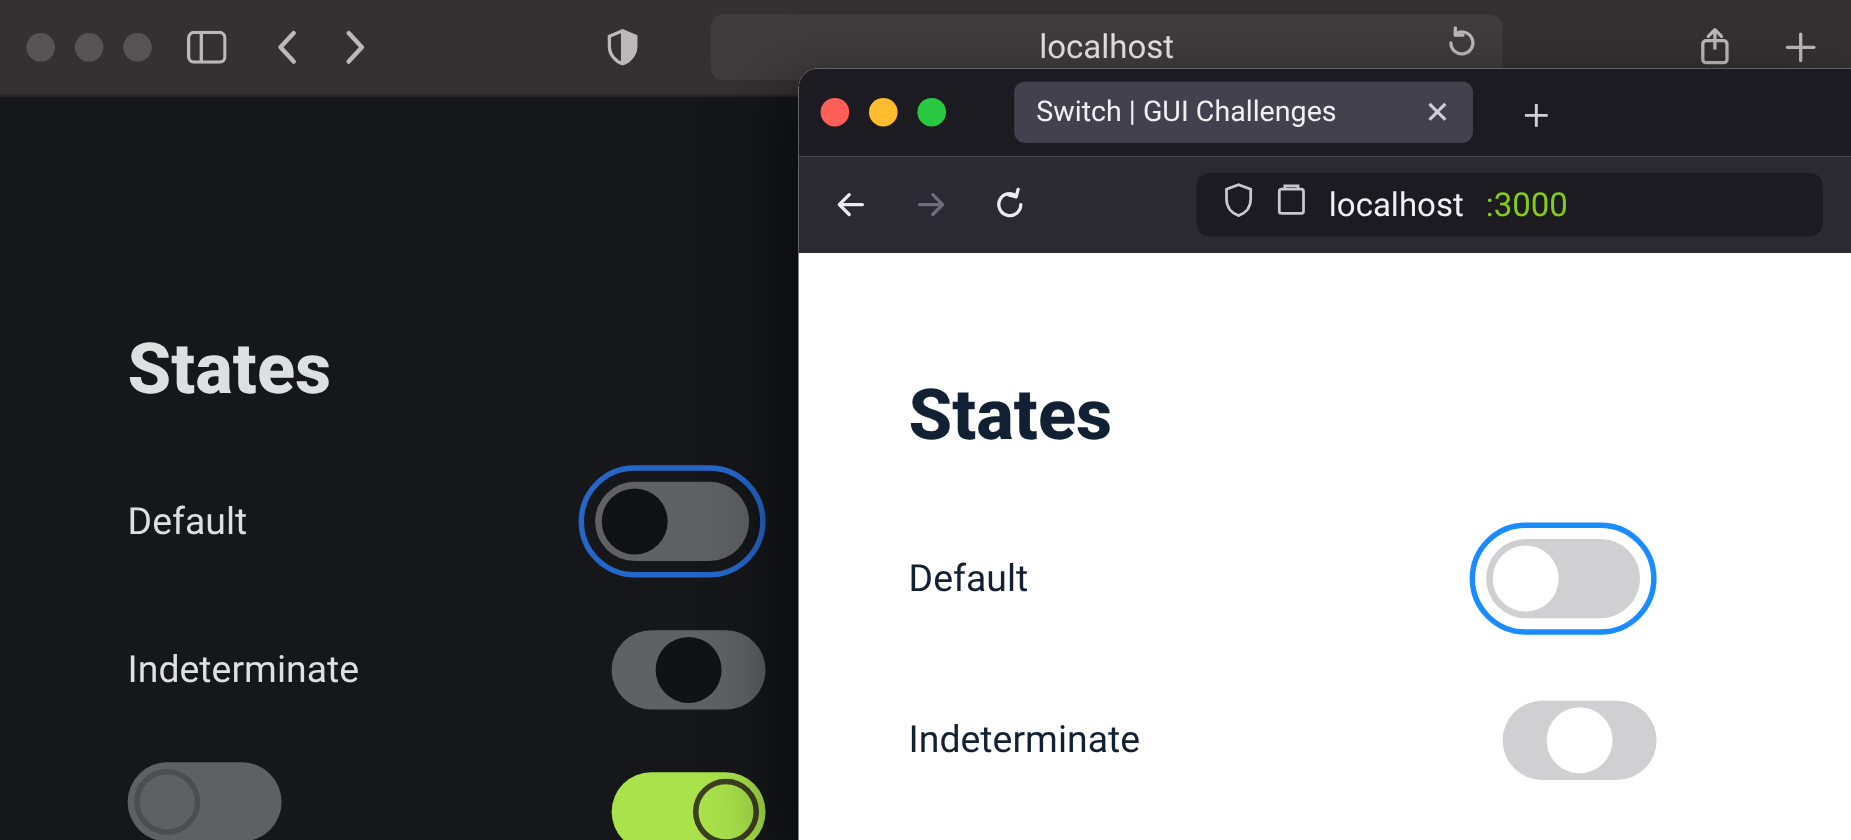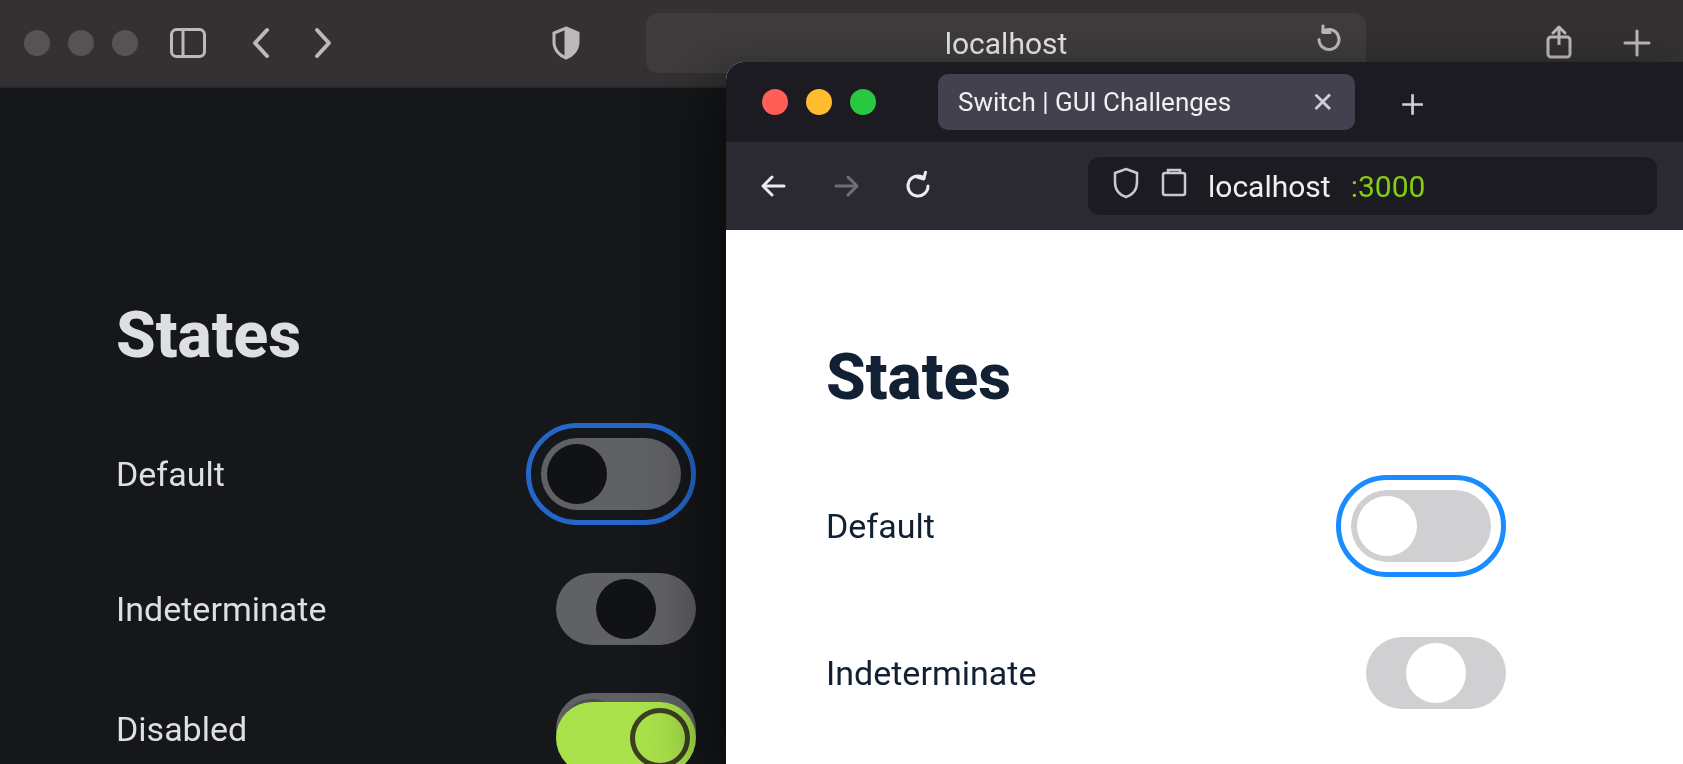--- a/index.html
+++ b/index.html
@@ -52,21 +52,21 @@
   .sw.checked .thumb { left:auto; right:6px; background: transparent; border:5px solid #3c4020; }
   .partial-row { position:absolute; left:116px; bottom:-10px; display:flex; align-items:center; width:580px; justify-content:flex-end; }
   
   
   .firefox {
     position: absolute; left: 726px; top: 62px; right: 0; bottom: 0;
     background: #fff; border-radius: 18px 0 0 0; overflow:hidden;
     box-shadow: -20px 20px 60px rgba(0,0,0,.5);
   }
   .ff-tabbar {
-    height: 80px; background: #1b1b21; display:flex; align-items:center; gap:20px; padding:0 36px;
+    height: 80px; background: #1b1b21; display:flex; align-items:center; gap:20px; padding:0 20px;
   }
   .ff-traffic { display:flex; gap:18px; margin-right: 42px; }
   .ff-tl { width:26px; height:26px; border-radius:50%; }
   .ff-tl.red{background:#ff5f57;} .ff-tl.yellow{background:#febc2e;} .ff-tl.green{background:#28c840;}
   .ff-tab {
     background:#42414d; color:#f0f0f4; height:56px; border-radius:10px;
     display:flex; align-items:center; padding:0 20px; gap:80px; font-size:26px;
     min-width: 400px; justify-content:space-between;
   }
   .ff-tab .close { color:#cfcfd8; font-size:28px; }
@@ -170,21 +170,20 @@
   </div>
 
   <div class="row">
     <span class="lbl">Indeterminate</span>
     <span class="sw indet">
         <span class="thumb"></span>
       </span>
   </div>
 
   <div class="row">
-    <span class="lbl">Disabled</span>
     <span class="sw disabled">
         <span class="thumb"></span>
       </span>
   </div>
 
   <div class="partial-row">
     <span class="sw checked">
         <span class="thumb"></span>
       </span>
   </div>

